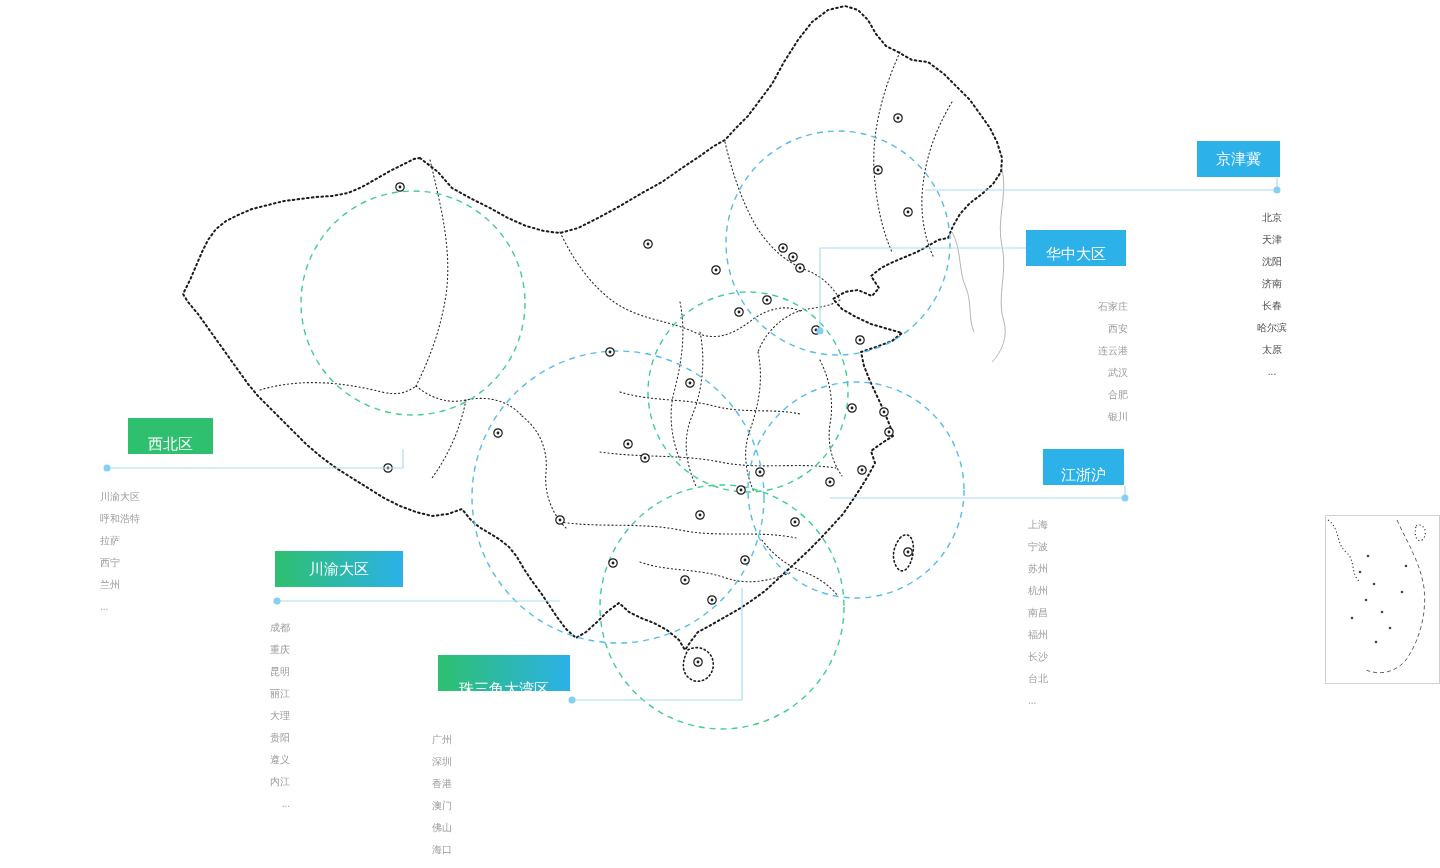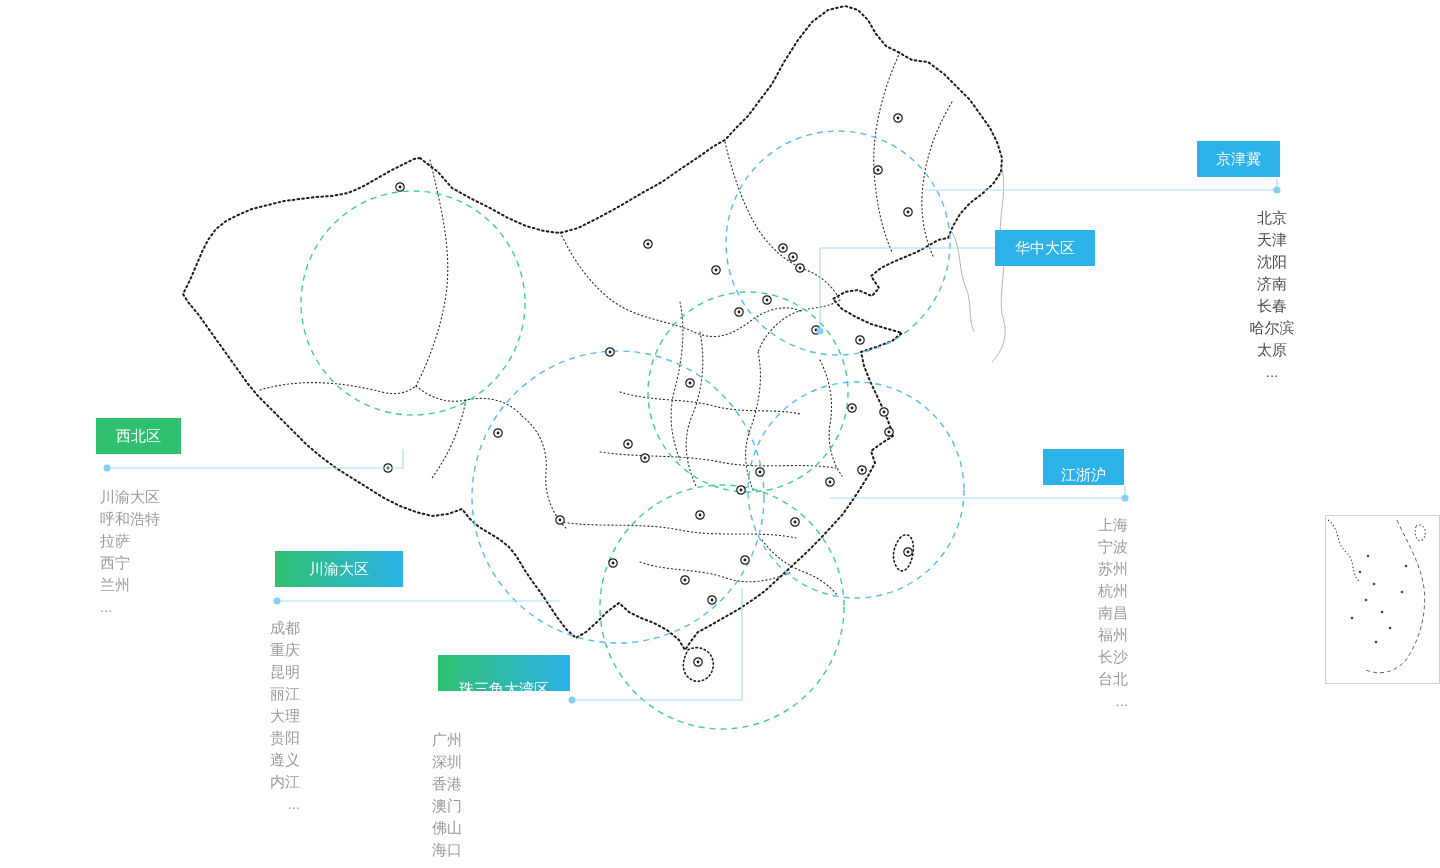--- a/index.html
+++ b/index.html
@@ -6,36 +6,36 @@
   html,body{width:1440px;height:868px;background:#fff;font-family:"Liberation Sans","DejaVu Sans",sans-serif}
   .canvas{position:relative;width:1440px;height:868px;background:#fff;overflow:hidden}
   .map-svg{position:absolute;left:0;top:0}
 
   
   .tag{position:absolute;height:36px;line-height:36px;color:#fff;font-size:15px;text-align:center;white-space:nowrap;cursor:pointer}
   .tag.blue{background:var(--blue)}
   .tag.green{background:var(--green)}
   .tag.gradient{background:linear-gradient(90deg,var(--green),var(--blue))}
   #tag-jingjinji{left:1197px;top:141px;padding:0 19px}
-  #tag-huazhong{left:995px;top:230px;padding:0 20px}
-  #tag-xibei{left:96px;top:418px;padding:0 20px}
+  #tag-huazhong{left:1026px;top:230px;padding:6px 20px}
+  #tag-xibei{left:128px;top:418px;padding:8px 20px}
   #tag-chuanyu{left:275px;top:551px;padding:0 34px}
   #tag-zhusanjiao{left:438px;top:655px;padding:16px 21px}
   #tag-jiangzhehu{left:1043px;top:449px;padding:8px 18px}
 
   
-  .cities{position:absolute;font-size:15px;line-height:22px;color:var(--city-gray)}
+  .cities{position:absolute;font-size:10px;line-height:22px;color:var(--city-gray)}
   .cities.dark{color:var(--city-dark)}
   .city{white-space:nowrap}
   #cities-jingjinji{left:1210px;top:207px;width:124px;text-align:center}
   #cities-huazhong{left:1028px;top:296px;width:100px;text-align:right}
   #cities-xibei{left:100px;top:486px;text-align:left}
   #cities-chuanyu{left:270px;top:617px;text-align:right}
   #cities-zhusanjiao{left:432px;top:729px;text-align:left}
-  #cities-jiangzhehu{left:1028px;top:514px;width:100px;text-align:right}
+  #cities-jiangzhehu{left:1028px;top:514px;width:100px;}
 
   
   .outline{fill:none;stroke:var(--map-ink);stroke-width:2;stroke-dasharray:1.6 3.2;stroke-linecap:round;stroke-linejoin:round}
   .islandline{fill:none;stroke:var(--map-ink);stroke-width:1.6;stroke-dasharray:1.4 2.8;stroke-linecap:round}
   .province{fill:none;stroke:#2a2a2a;stroke-width:1.1;stroke-dasharray:1.2 2.8;stroke-linecap:round}
   .foreign{fill:none;stroke:#ababab;stroke-width:0.9}
   .rc{fill:none;stroke-width:1.4;stroke-dasharray:6 5}
   .rc.blue{stroke:var(--circle-blue)}
   .rc.green{stroke:var(--circle-green)}
   .connector{fill:none;stroke:var(--connector);stroke-width:1.2}
@@ -188,20 +188,28 @@
     <div class="city">北京</div>
     <div class="city">天津</div>
     <div class="city">沈阳</div>
     <div class="city">济南</div>
     <div class="city">长春</div>
     <div class="city">哈尔滨</div>
     <div class="city">太原</div>
     <div class="city">...</div>
   </div>
 
+  <div class="cities" id="cities-huazhong">
+    <div class="city">石家庄</div>
+    <div class="city">西安</div>
+    <div class="city">连云港</div>
+    <div class="city">武汉</div>
+    <div class="city">合肥</div>
+    <div class="city">银川</div>
+  </div>
 
   <div class="cities" id="cities-xibei">
     <div class="city">川渝大区</div>
     <div class="city">呼和浩特</div>
     <div class="city">拉萨</div>
     <div class="city">西宁</div>
     <div class="city">兰州</div>
     <div class="city">...</div>
   </div>
 

